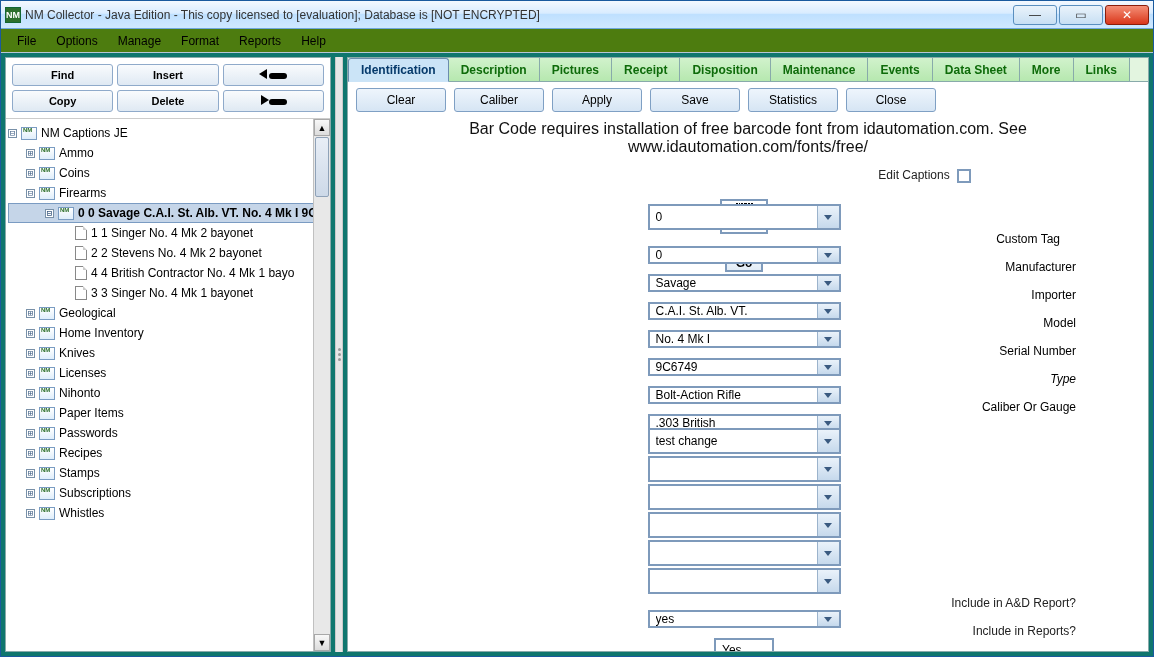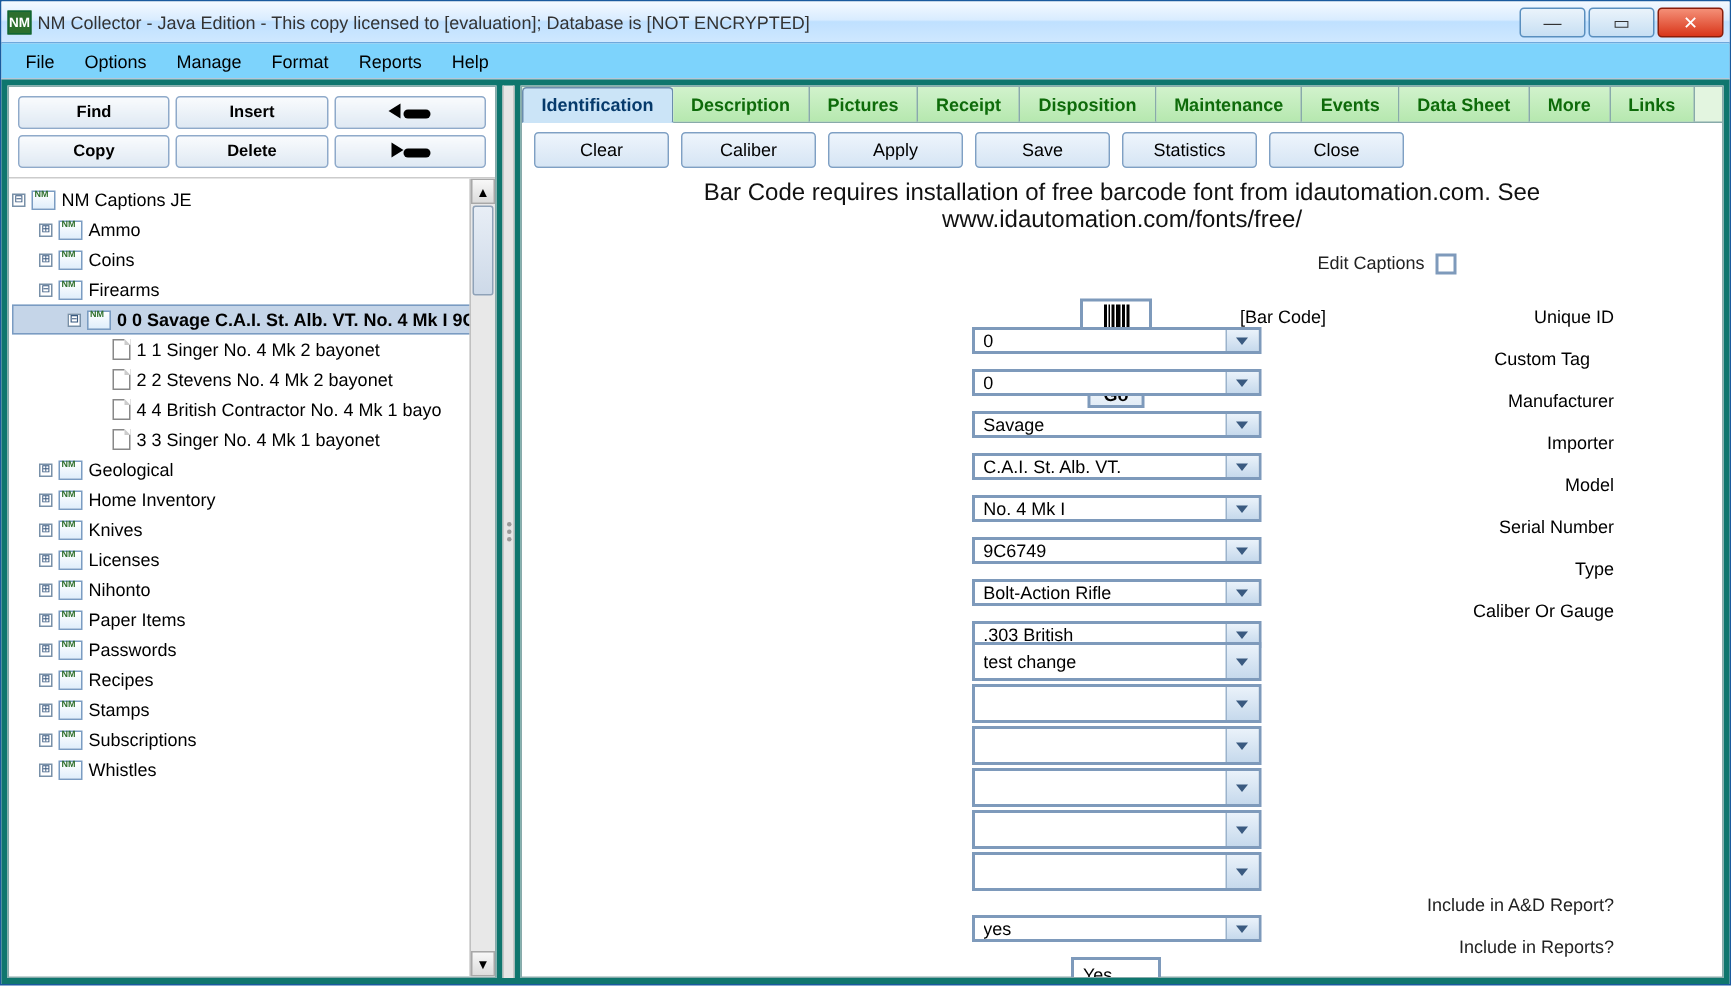--- a/index.html
+++ b/index.html
@@ -42,21 +42,21 @@
     width:44px;height:20px;
     background:linear-gradient(to bottom,#eaf3fb,#c7dff3);
     border:1px solid #5a8fbf;
     border-radius:3px;
     display:flex;align-items:center;justify-content:center;
     font-size:12px;
   }
   .win-btn.close { background:linear-gradient(to bottom,#f48f77,#d9361a); border-color:#8a1d0a; color:#fff;}
   .menubar {
     height:24px;
-    background:#7dd3fc;
+    background:#4d7c0f;
     border-bottom:1px solid #b7c7d6;
     display:flex;
     align-items:center;
     padding:0 8px;
     gap:4px;
   }
   .menubar span { padding:2px 8px; }
   .content {
     flex:1;
     display:flex;
@@ -388,24 +388,20 @@
               </div>
             <div class="barcode-txt">*-0-*</div>
           </div>
           <div class="barcode-spacer"></div>
           <div class="go-btn">Go</div>
           <div style="width:22px;"></div>
         </div>
 
         <div id="form-rows">
             <div class="row">
-              <div style="display: flex; width: 680px;">
-                <div style="width: 540px; text-align: right; padding-right: 60px;">[Bar Code]</div>
-                <div style="flex: 1 1 0%; text-align: right; padding-right: 8px;">Unique ID</div>
-              </div>
               <div class="combo">
                 <input value="0" style="">
                 <div class="dd"></div>
               </div>
             </div>
             <div class="row">
               <div style="display: flex; width: 680px; text-align: right; padding-right: 24px; justify-content: flex-end;">Custom Tag</div>
               <div class="combo">
                 <input value="0" style="">
                 <div class="dd"></div>
@@ -433,21 +429,21 @@
               </div>
             </div>
             <div class="row">
               <div style="display: flex; width: 680px; text-align: right; padding-right: 8px; justify-content: flex-end;">Serial Number</div>
               <div class="combo">
                 <input value="9C6749" style="">
                 <div class="dd"></div>
               </div>
             </div>
             <div class="row">
-              <div style="display: flex; width: 680px; text-align: right; padding-right: 8px; justify-content: flex-end;">Type</div>
+              <div style="display: flex; width: 680px; text-align: right; padding-right: 8px; justify-content: flex-end; font-style: italic;">Type</div>
               <div class="combo">
                 <input value="Bolt-Action Rifle" style="">
                 <div class="dd"></div>
               </div>
             </div>
             <div class="row">
               <div style="display: flex; width: 680px; text-align: right; padding-right: 8px; justify-content: flex-end;">Caliber Or Gauge</div>
               <div class="combo">
                 <input value=".303 British" style="">
                 <div class="dd"></div>

